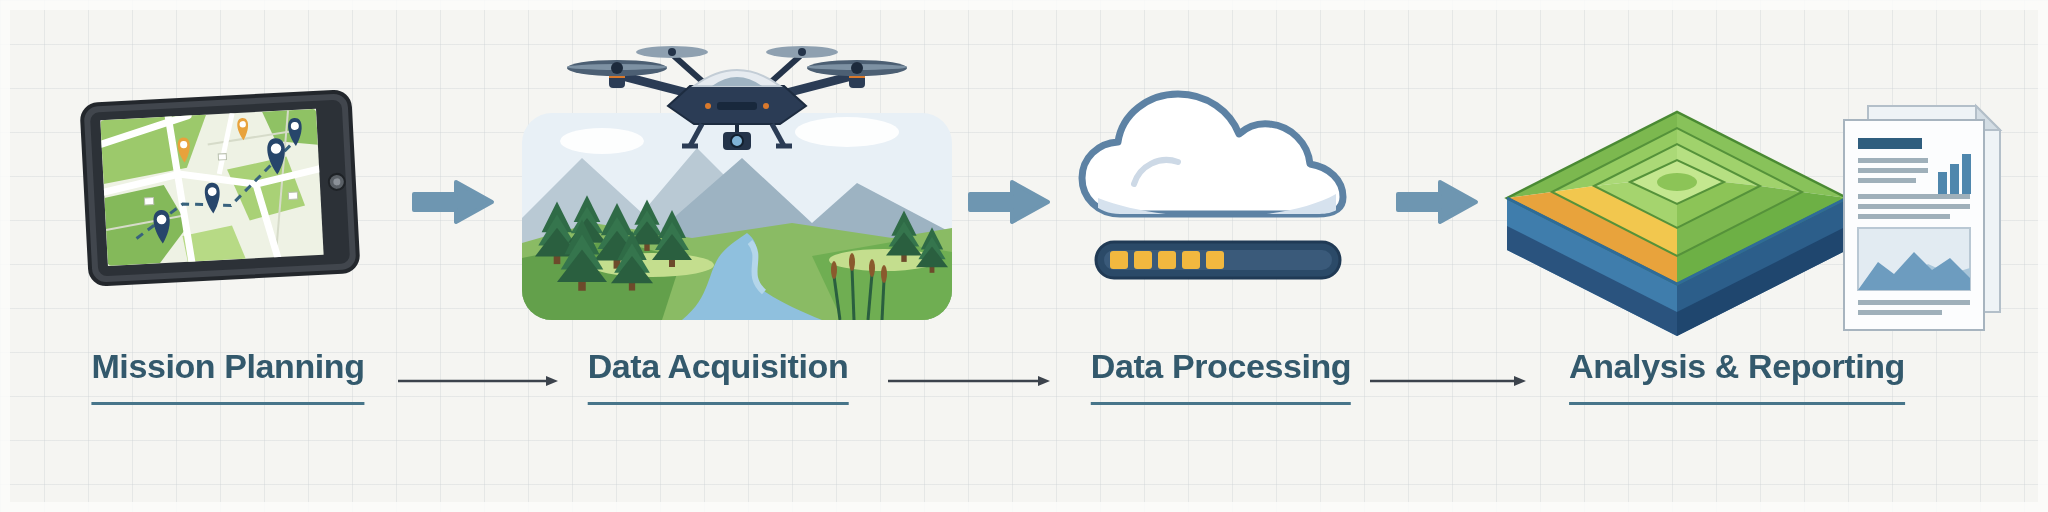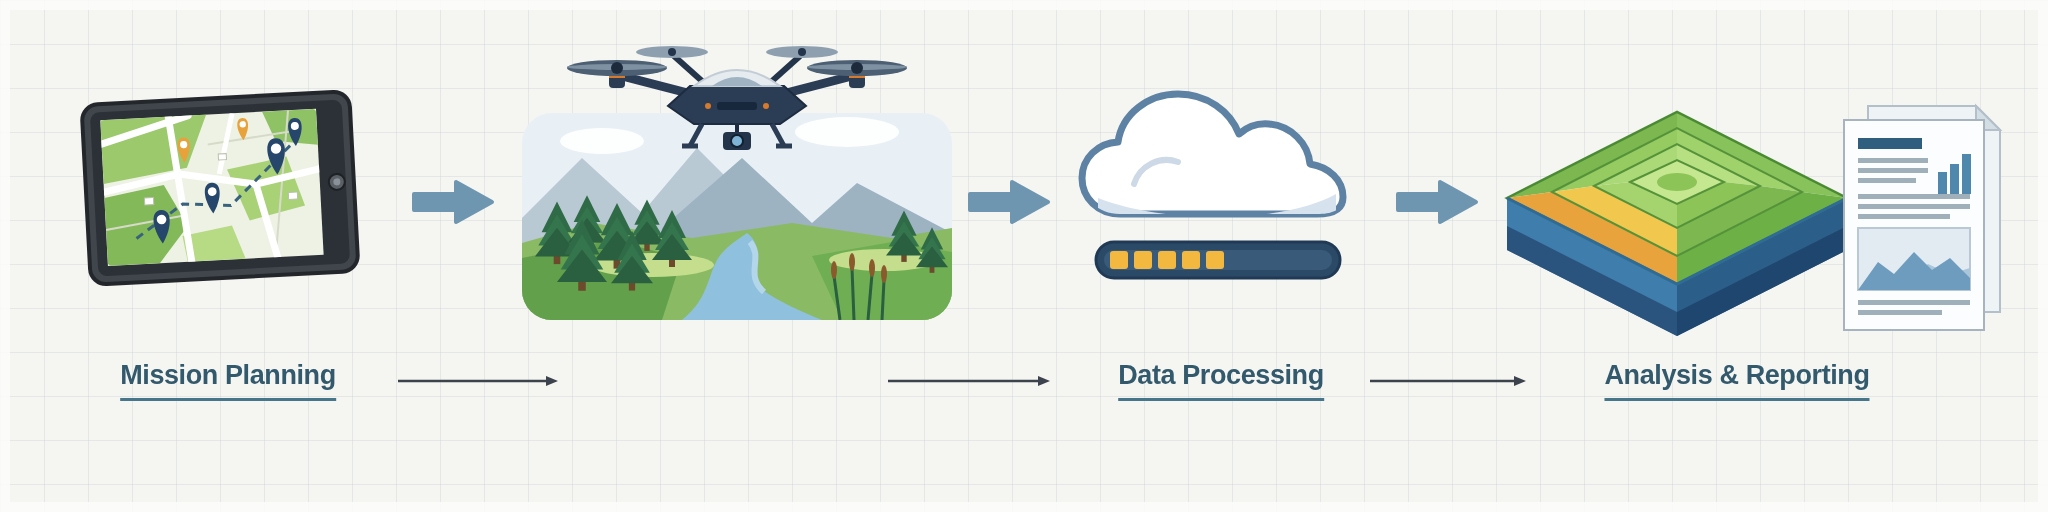--- a/index.html
+++ b/index.html
@@ -8,23 +8,23 @@
     background-color:#f5f5f2;
     background-image:
       linear-gradient(rgba(203,208,211,.38) 1px, transparent 1px),
       linear-gradient(90deg, rgba(203,208,211,.38) 1px, transparent 1px);
     background-size:44px 44px;
     box-shadow:inset 0 0 0 10px rgba(252,252,250,.85);
     font-family:"Liberation Sans",sans-serif;
   }
   .abs{position:absolute;}
   .stage-label{
-    position:absolute;top:360px;transform:translateX(-50%);
-    font-weight:700;font-size:27px;letter-spacing:-.4px;color:#33596c;
-    padding-bottom:7px;border-bottom:3px solid #47758a;white-space:nowrap;
+    position:absolute;top:347px;transform:translateX(-50%);
+    font-weight:700;font-size:34px;letter-spacing:-.4px;color:#33596c;
+    padding-bottom:16px;border-bottom:3px solid #47758a;white-space:nowrap;
   }
   svg{display:block;}
 </style>
 </head>
 <body>
 
 <div class="canvas">
 
   <div class="abs" style="left:60px;top:74px">
     <svg width="320" height="228" viewBox="0 0 320 228">
@@ -269,20 +269,21 @@
         <g>
           <rect x="366" y="152" width="112" height="62" fill="#e2ebf2" stroke="#b9c8d4" stroke-width="2"></rect>
           <path d="M366,214 L390,196 L412,204 L436,188 L458,198 L478,192 L478,214 Z" fill="#a9c6da"></path>
           <path d="M366,214 L386,186 L402,198 L422,176 L440,194 L458,182 L478,202 L478,214 Z" fill="#6d9cbf"></path>
         </g>
       </g>
     </svg>
   </div>
 
   <div class="stage-label" style="left:228px">Mission Planning</div>
+  <div class="stage-label" style="left:718px">Data Acquisition</div>
   <div class="stage-label" style="left:1737px">Analysis &amp; Reporting</div>
   <div class="stage-label" style="left:1221px">Data Processing</div>
 
   <div class="abs" style="left:396px;top:374px">
     <svg width="164" height="14" viewBox="0 0 164 14">
       <line x1="2" y1="7" x2="150" y2="7" stroke="#3c434c" stroke-width="2.5"></line>
       <polygon points="150,2 162,7 150,12" fill="#3c434c"></polygon>
     </svg>
   </div>
   <div class="abs" style="left:886px;top:374px">

